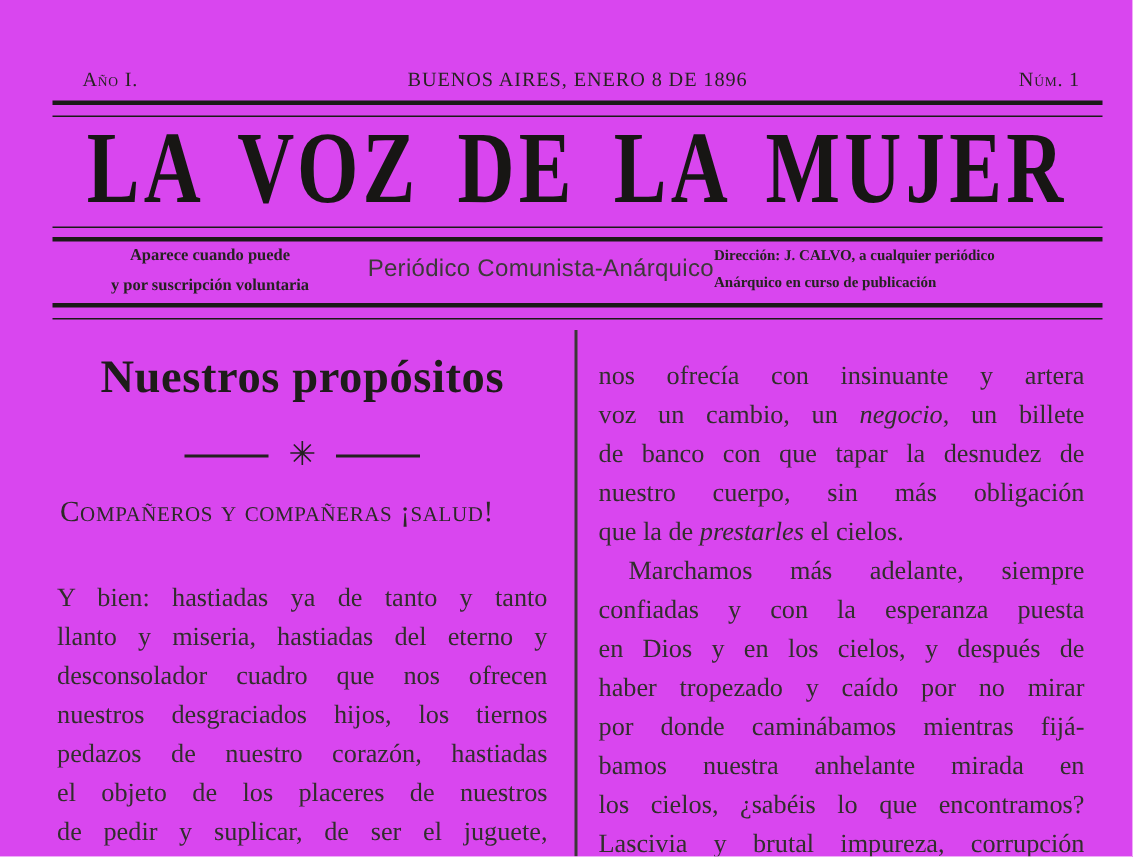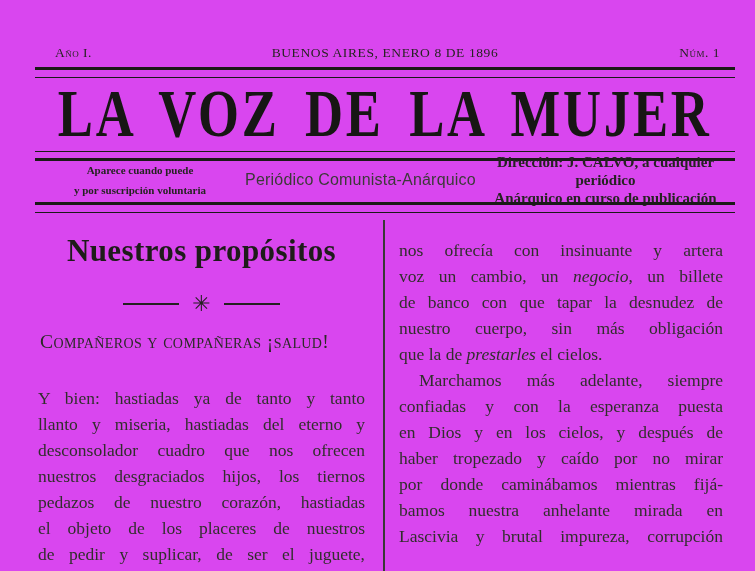--- a/index.html
+++ b/index.html
@@ -28,21 +28,21 @@
   #masthead .mh{
     display:inline-block;font-weight:bold;font-size:56px;line-height:73px;
     color:#171614;letter-spacing:3px;word-spacing:10px;
     transform:scale(.94,1.22);transform-origin:center center;
   }
   
   #subtitle{position:absolute;top:159px;left:35px;width:700px;height:42px;display:flex;align-items:center;}
   .st-left{flex:0 0 30%;text-align:center;font-weight:bold;font-size:11px;line-height:20px;color:#252321;}
   .st-center{flex:0 0 33%;text-align:center;font-family:"Liberation Sans","DejaVu Sans",sans-serif;
     font-size:16px;color:#3c3a38;letter-spacing:.2px;}
-  .st-right{flex:0 0 37%;text-align:center;font-weight:bold;font-size:15px;line-height:18px;color:#252321;}
+  .st-right{flex:0 0 37%;font-weight:bold;font-size:10px;line-height:18px;color:#252321;}
   
   #heading{position:absolute;top:233px;left:38px;width:327px;text-align:center;
     font-weight:bold;font-size:31px;color:#1e1c1a;letter-spacing:.4px;}
   #ornament{position:absolute;top:295px;left:38px;width:327px;display:flex;
     align-items:center;justify-content:center;gap:13px;}
   #ornament .bar{width:56px;height:2px;background:#23211f;}
   #ornament .star{font-family:"DejaVu Sans",sans-serif;font-size:22px;line-height:18px;color:#23211f;}
   #salutation{position:absolute;top:331px;left:40px;width:327px;
     font-variant:small-caps;font-size:19.5px;letter-spacing:.4px;color:#2c2a27;}
   .textcol{position:absolute;width:327px;font-size:17.5px;line-height:26px;color:#312f2c;}
@@ -114,16 +114,17 @@
       <div class="bline"><span>voz un cambio, un </span><span class="it">negocio</span><span>, un billete</span></div>
       <div class="bline"><span>de banco con que tapar la desnudez de</span></div>
       <div class="bline"><span>nuestro cuerpo, sin más obligación</span></div>
       <div class="bline noj"><span>que la de </span><span class="it">prestarles</span><span> el cielos.</span></div>
       <div class="bline ind"><span>Marchamos más adelante, siempre</span></div>
       <div class="bline"><span>confiadas y con la esperanza puesta</span></div>
       <div class="bline"><span>en Dios y en los cielos, y después de</span></div>
       <div class="bline"><span>haber tropezado y caído por no mirar</span></div>
       <div class="bline"><span>por donde caminábamos mientras fijá-</span></div>
       <div class="bline"><span>bamos nuestra anhelante mirada en</span></div>
+      <div class="bline"><span>los cielos, ¿sabéis lo que encontramos?</span></div>
       <div class="bline"><span>Lascivia y brutal impureza, corrupción</span></div>
     </div>
 
 </div>
 
 </body></html>

